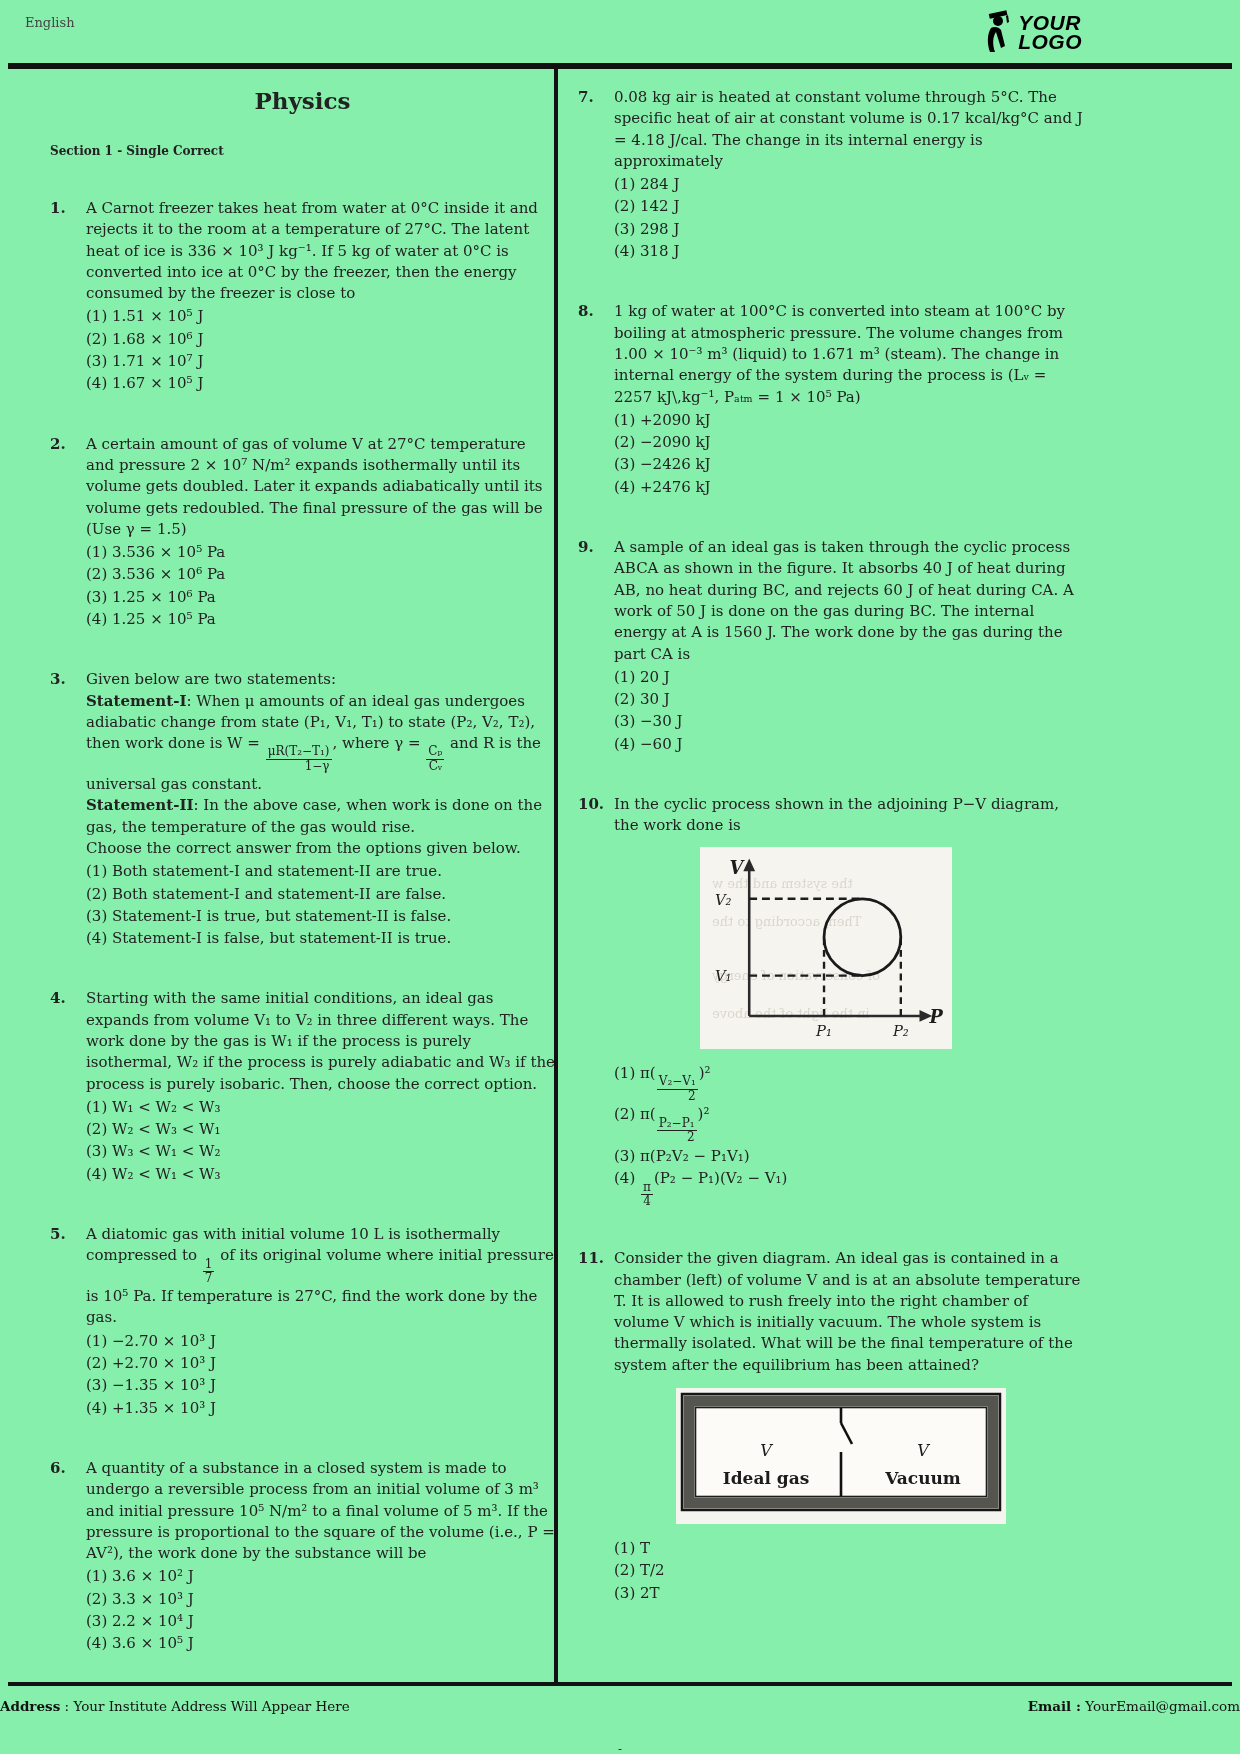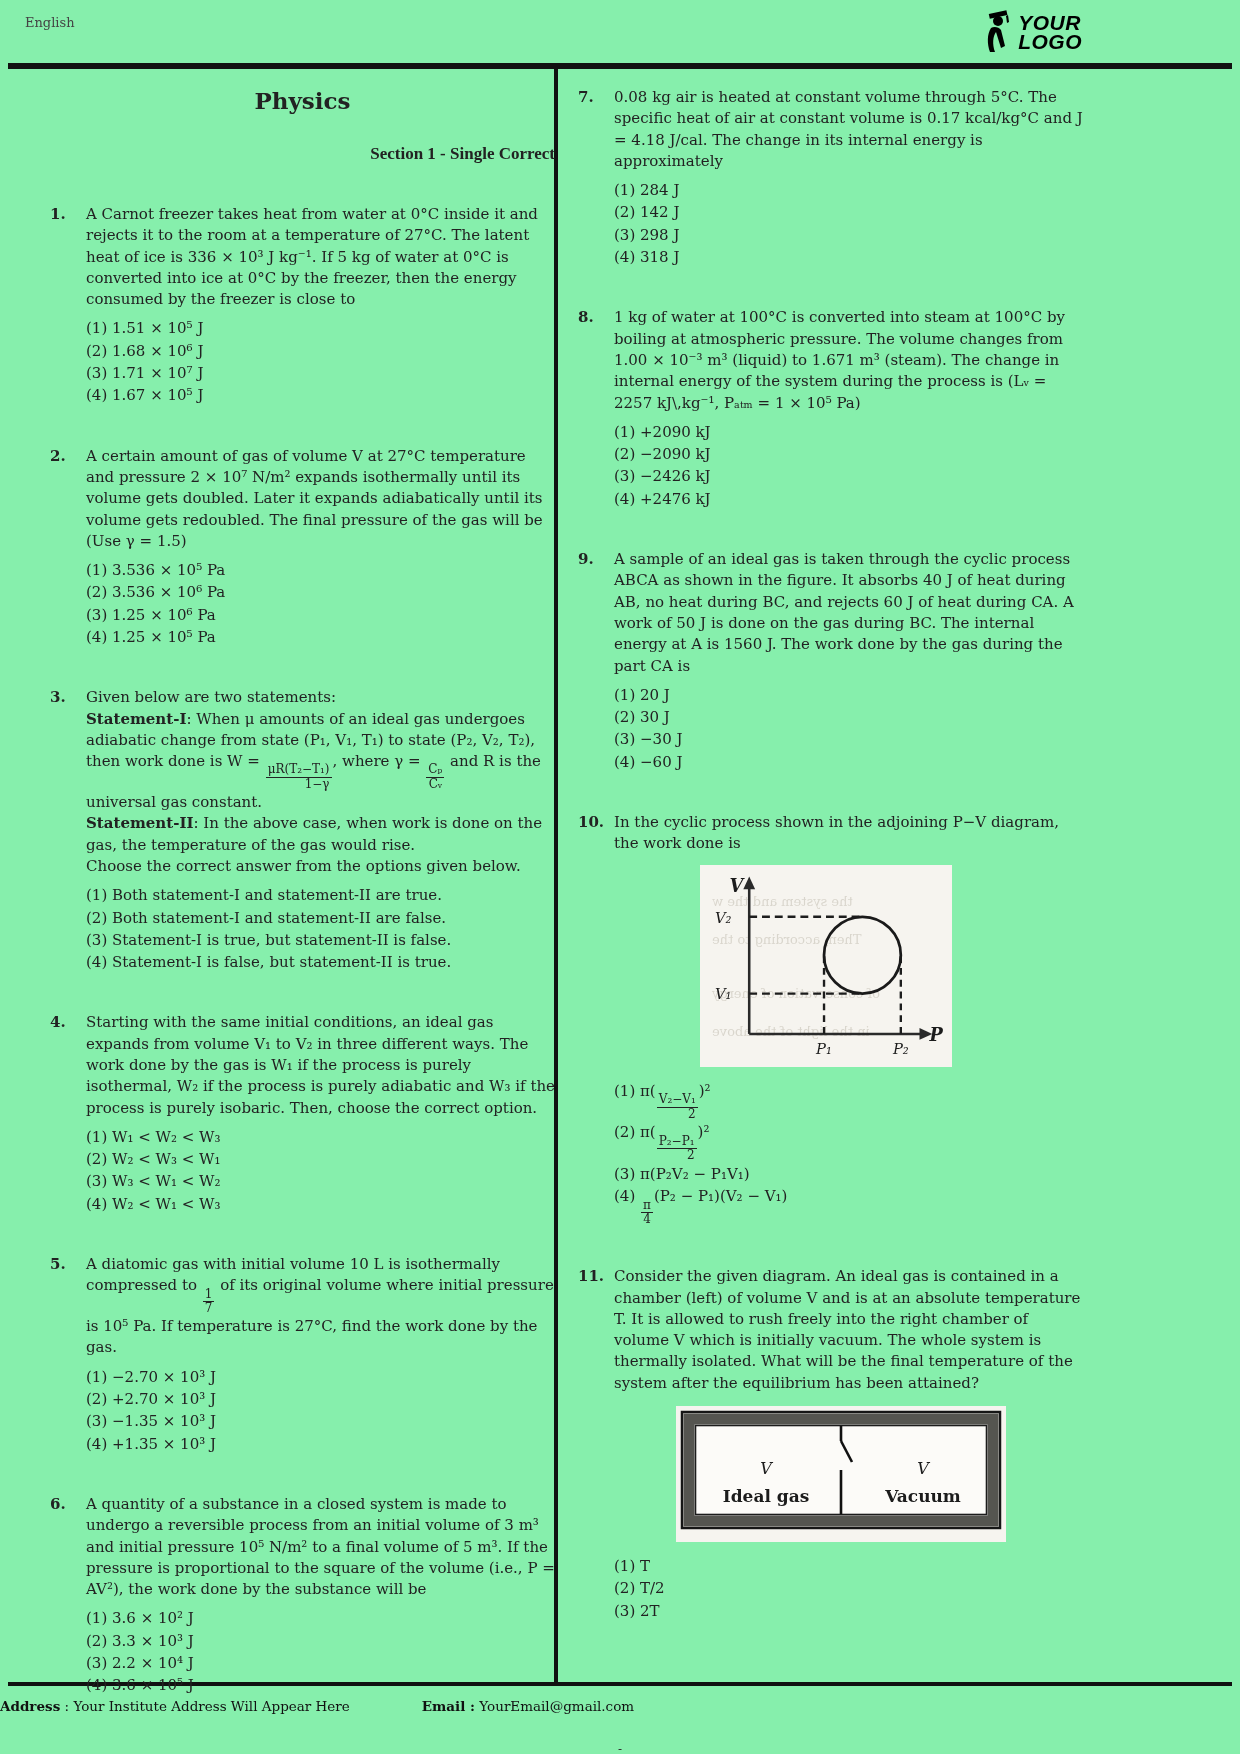--- a/index.html
+++ b/index.html
@@ -16,45 +16,45 @@
   .logo-words { font-family:"Liberation Sans","DejaVu Sans",sans-serif; font-weight:bold;
     font-size:21px; line-height:0.92; letter-spacing:0.5px; color:#000; font-style:italic; }
   .rule-top { position:absolute; top:63px; left:8px; width:1224px; height:6px; background:#111; }
   .rule-bottom { position:absolute; top:1682px; left:8px; width:1224px; height:4px; background:#111; }
   .divider-v { position:absolute; top:69px; left:554px; width:4px; height:1613px; background:#111; }
   
   .col { position:absolute; top:69px; }
   .col-left  { left:50px;  width:505px; }
   .col-right { left:578px; width:508px; padding-top:18px; }
   .page-title { text-align:center; font-size:23px; font-weight:bold; margin:18px 0 16px; }
-  .section-title { text-align:right; font-size:17px; font-weight:bold; margin:30px 0 40px;font-family:Liberation Serif, serif; }
+  .section-title { text-align:left; font-size:12px; font-weight:bold; margin:30px 0 40px; }
   
   .question { display:flex; gap:9px; margin:0 0 38px; font-size:15px; line-height:1.42; }
   .qnum { min-width:27px; font-weight:bold; text-align:left; }
   .qbody { flex:1; }
   .qpara { margin:0; }
-  .options { margin-top:8px; }
+  .options { margin-top:2px; }
   .option { margin:1px 0; }
   .frac { display:inline-flex; flex-direction:column; text-align:right;
     vertical-align:-0.6em; font-size:0.8em; line-height:1.15; margin:0 1px; }
   .frac .fnum { border-bottom:1.3px solid #222; padding:0 2px; display:block; }
   .frac .fden { padding:0 2px; display:block; }
   
   .figure { position:relative; background:#f6f4ef; overflow:hidden; }
   .fig-pv { width:252px; height:202px; margin:10px 0 14px 86px; }
   .fig-chamber { width:330px; height:128px; margin:12px 0 14px 62px; padding:4px 0; }
   .bleed { position:absolute; transform:scaleX(-1); color:#c3beb2; opacity:.55;
     font-size:13px; white-space:nowrap; filter:blur(.4px); pointer-events:none; }
   .figure svg { position:relative; display:block; }
   .figure text { font-family:"DejaVu Serif","Liberation Serif",serif; fill:#1c1c1c; }
   .pv-axis-label { font-style:italic; font-weight:bold; }
   .chamber-name { font-weight:bold; }
   
   .footer { position:absolute; top:1698px; left:0; width:100%; display:flex;
-    justify-content:flex-start; gap:72px; font-size:13.5px; color:#111; }
+    justify-content:space-between; gap:72px; font-size:13.5px; color:#111; }
   .footer b { font-weight:bold; }
   .page-mark { position:absolute; top:1742px; left:0; width:100%; text-align:center;
     font-size:12px; color:#333; }
 </style>
 </head>
 <body>
 
 <div class="page">
 
   <div class="hdr-lang">English</div>

